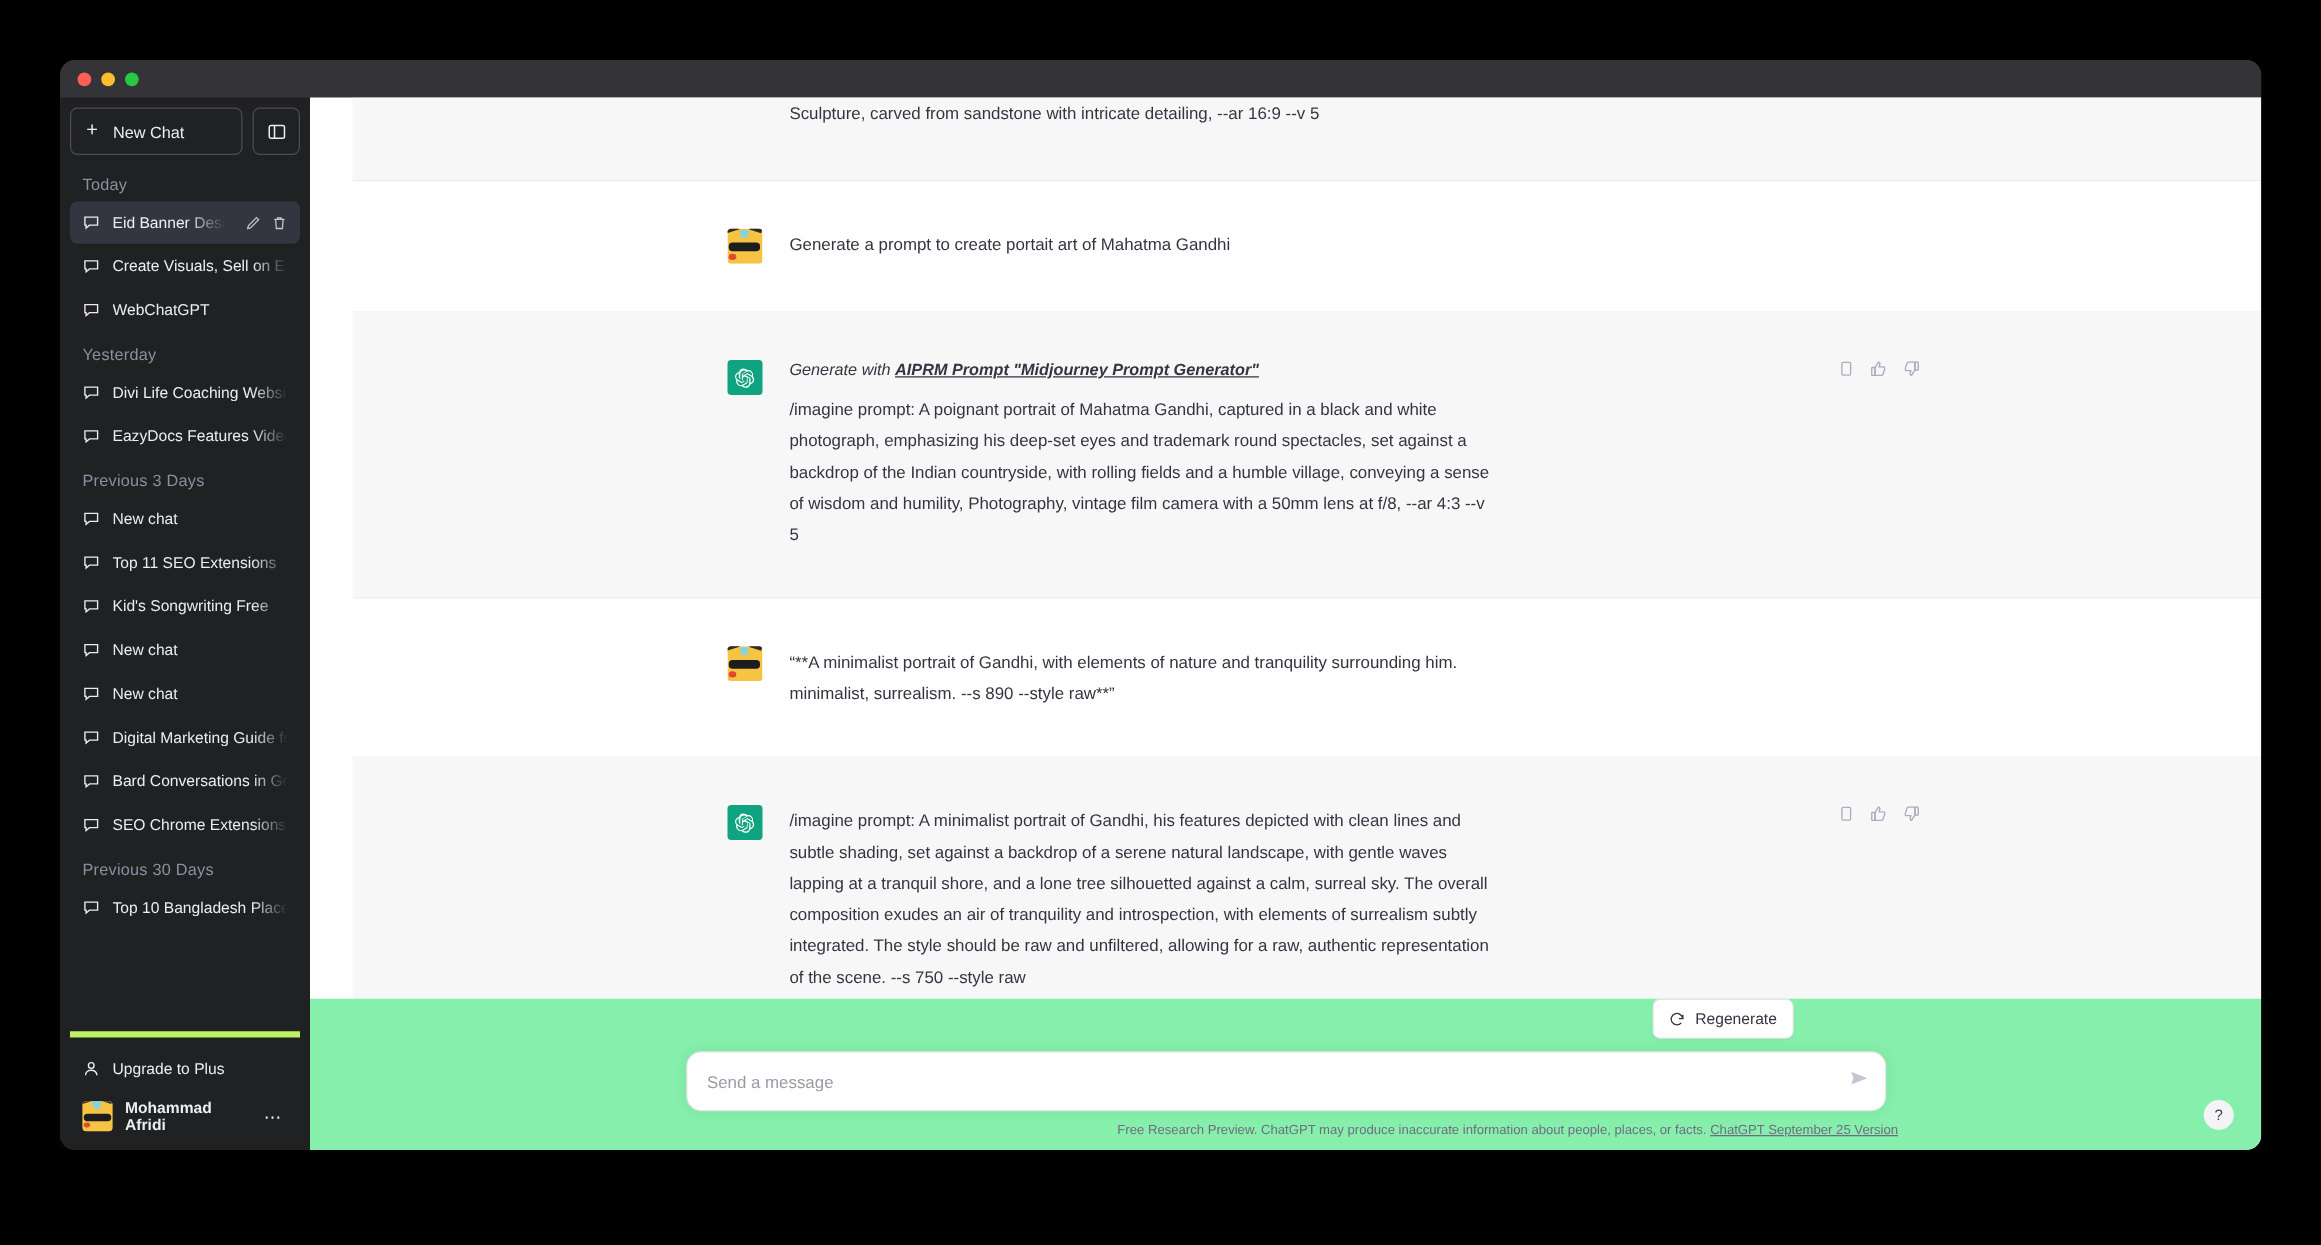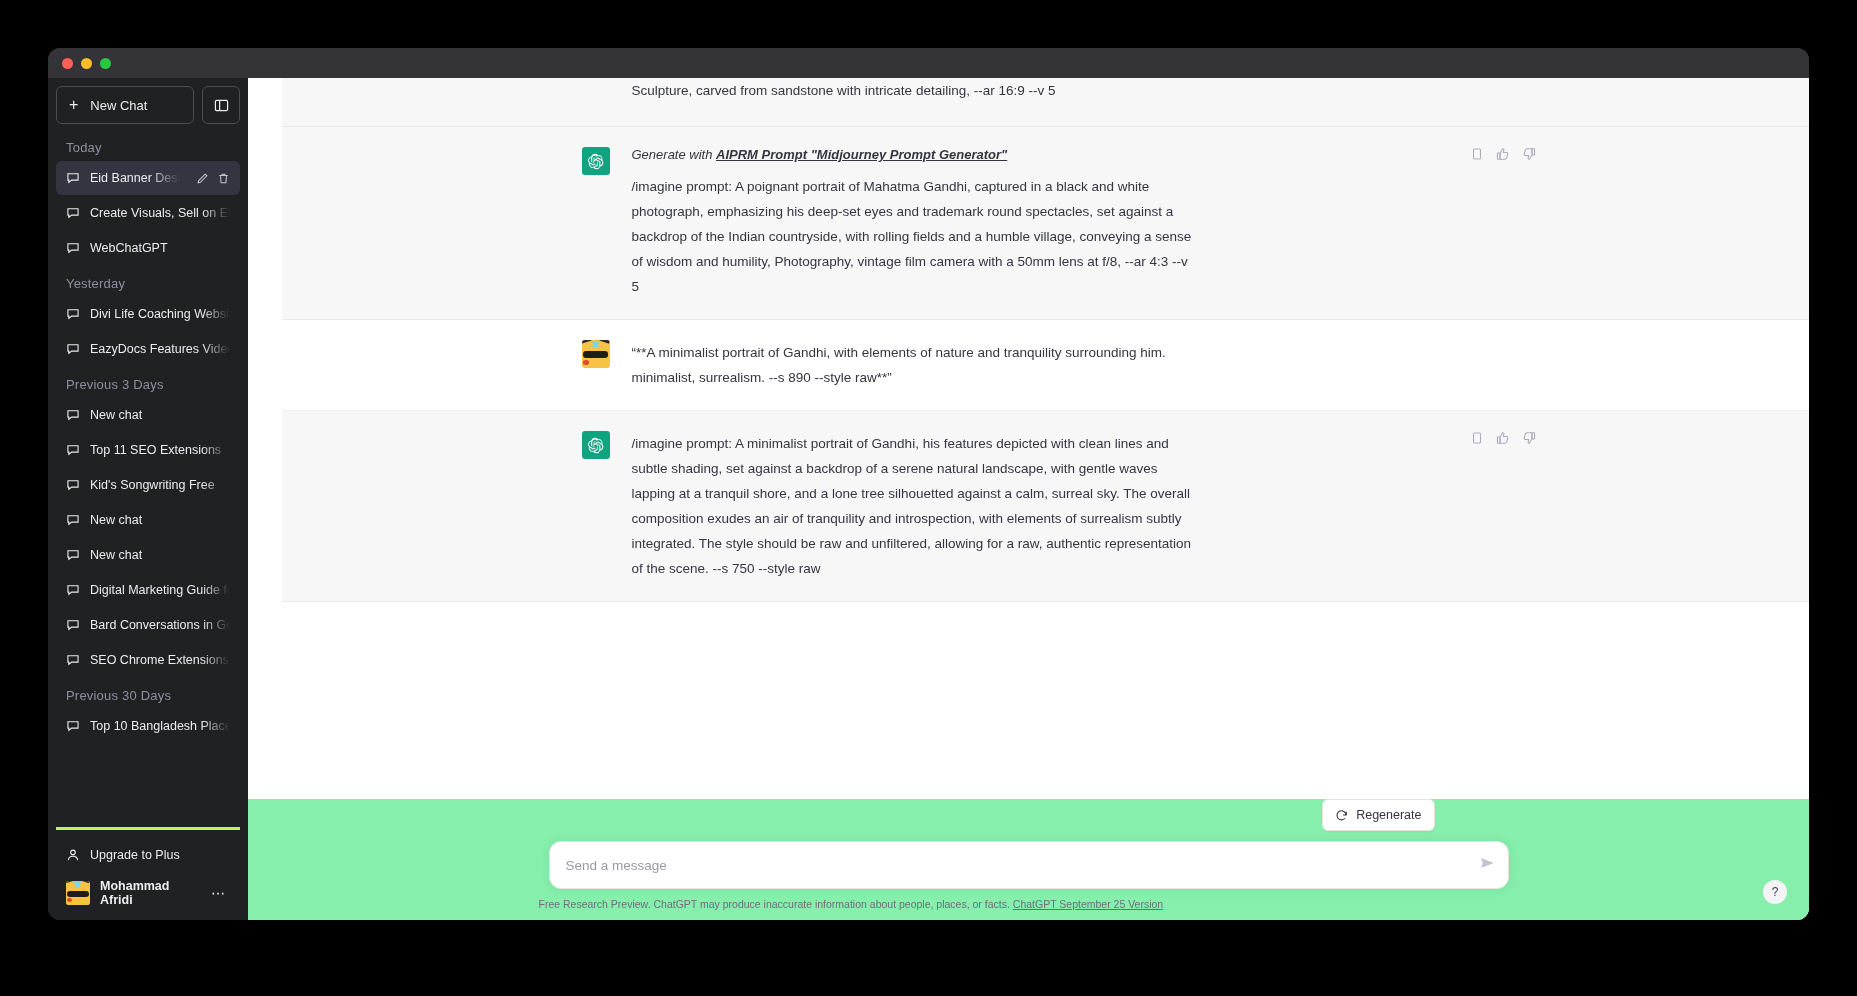--- a/index.html
+++ b/index.html
@@ -130,21 +130,21 @@
     -webkit-mask-image: linear-gradient(to right, #000 80%, transparent 100%);
     mask-image: linear-gradient(to right, #000 80%, transparent 100%);
   }
   .chat-item.active .label {
     -webkit-mask-image: linear-gradient(to right, #000 62%, transparent 94%);
     mask-image: linear-gradient(to right, #000 62%, transparent 94%);
   }
   .item-actions { display: flex; gap: 8px; flex: 0 0 auto; }
   .item-actions svg { cursor: pointer; }
 
-  .sidebar-footer { flex: 0 0 auto; border-top: 3px solid #bef264; padding-top: 6px; }
+  .sidebar-footer { flex: 0 0 auto; border-top: 5px solid #bef264; padding-top: 6px; }
 
   .foot-item {
     display: flex;
     align-items: center;
     gap: 10px;
     height: 38px;
     padding: 0 10px;
     border-radius: 6px;
     color: #ececf1;
     font-size: 12.5px;
@@ -170,21 +170,21 @@
 
   .messages {
     flex: 1 1 auto;
     overflow: hidden;
     display: flex;
     flex-direction: column;
   }
 
   .msg {
     display: flex;
-    padding: 20px 0;
+    padding: 38px 0;
     border-bottom: 1px solid #0000000d;
     position: relative;
     margin-left: 34px;
   }
   .msg.assistant { background: #f7f7f8; }
   .msg.user { background: #ffffff; }
   .msg.partial { padding-top: 0; }
 
   .msg-inner {
     width: 100%;
@@ -276,21 +276,21 @@
   .send-btn {
     position: absolute;
     right: 12px;
     top: 50%;
     transform: translateY(-50%);
     cursor: pointer;
     color: #c5c5d2;
   }
 
   .footnote {
-    text-align: left;
+    text-align: right;
     font-size: 10.5px;
     color: #6e6e80;
     padding-top: 9px;
   }
   .footnote a { color: #6e6e80; text-decoration: underline; }
 
   .help-btn {
     position: absolute;
     right: 22px;
     bottom: 16px;
@@ -513,64 +513,80 @@
       <div class="main">
         <div class="messages" id="messages">
             <div class="msg assistant partial">
               <div class="msg-inner">
                 <div class="avatar-sq bot" style="visibility: hidden;"></div>
                 <div class="msg-body">
                   <div class="msg-text">Sculpture, carved from sandstone with intricate detailing, --ar 16:9 --v 5</div>
                 </div>
               </div>
             </div>
-            <div class="msg assistant">
-              <div class="msg-inner" style="position: relative;">
-                <div class="avatar-sq bot">
-                  <svg width="17" height="17" viewBox="0 0 24 24">
-                    <path fill="#ffffff" d="M21.55 10.02a5.4 5.4 0 0 0-.47-4.44 5.47 5.47 0 0 0-5.88-2.62A5.4 5.4 0 0 0 11.13 1.2 5.47 5.47 0 0 0 5.91 4.98a5.4 5.4 0 0 0-3.62 2.62 5.47 5.47 0 0 0 .67 6.41 5.4 5.4 0 0 0 .47 4.44 5.47 5.47 0 0 0 5.88 2.62 5.4 5.4 0 0 0 4.07 1.81 5.47 5.47 0 0 0 5.22-3.79 5.4 5.4 0 0 0 3.62-2.62 5.47 5.47 0 0 0-.67-6.45Zm-8.16 11.4a4.05 4.05 0 0 1-2.6-.94l.13-.07 4.32-2.5a.7.7 0 0 0 .36-.61V11.2l1.83 1.06a.07.07 0 0 1 .04.05v5.05a4.07 4.07 0 0 1-4.08 4.06Zm-8.73-3.73a4.05 4.05 0 0 1-.48-2.72l.13.08 4.33 2.5a.7.7 0 0 0 .7 0l5.29-3.05v2.11a.07.07 0 0 1-.03.06L10.23 19.2a4.07 4.07 0 0 1-5.57-1.5Zm-1.14-9.44a4.05 4.05 0 0 1 2.12-1.78v5.14a.7.7 0 0 0 .35.6l5.27 3.04-1.84 1.06a.07.07 0 0 1-.06 0L4.98 13.88a4.07 4.07 0 0 1-1.49-5.56Zm15.02 3.49-5.29-3.07 1.83-1.06a.07.07 0 0 1 .07 0l4.38 2.53a4.06 4.06 0 0 1-.62 7.33v-5.14a.7.7 0 0 0-.37-.6Zm1.82-2.74-.13-.08-4.32-2.52a.7.7 0 0 0-.71 0L10.2 9.45V7.34a.06.06 0 0 1 .02-.06l4.38-2.52a4.06 4.06 0 0 1 6.03 4.2ZM9.2 13.8 7.37 12.74a.07.07 0 0 1-.04-.05V7.64a4.06 4.06 0 0 1 6.67-3.12l-.13.07-4.32 2.5a.7.7 0 0 0-.36.6v6.1Zm1-2.14 2.36-1.36 2.36 1.36v2.72l-2.35 1.36-2.36-1.36Z"></path>
-                  </svg>
-                </div>
-                <div class="msg-body">
-                  <div class="created-with"><span>Generate with </span><b>AIPRM Prompt "Midjourney Prompt Generator"</b></div>
-                  <div class="msg-text">/imagine prompt: A poignant portrait of Mahatma Gandhi, captured in a black and white photograph, emphasizing his deep-set eyes and trademark round spectacles, set against a backdrop of the Indian countryside, with rolling fields and a humble village, conveying a sense of wisdom and humility, Photography, vintage film camera with a 50mm lens at f/8, --ar 4:3 --v 5</div>
-                </div>
-                <div class="msg-actions">
-                  <span style="display: flex;">
-                    <svg width="14" height="14" viewBox="0 0 16 16" fill="none" stroke="#acacbe" stroke-width="1.25">
-                      <rect x="4" y="2.2" width="8" height="11.6" rx="1.3"></rect>
-                    </svg>
-                  </span>
-                  <span style="display: flex;">
-                    <svg width="14" height="14" viewBox="0 0 16 16" fill="none" stroke="#acacbe" stroke-width="1.25">
-                      <path d="M4.6 14V6.9l3.1-4.9c.9 0 1.5.8 1.3 1.7L8.4 6.3h3.9c.9 0 1.5.9 1.2 1.7l-1.5 4.8c-.2.7-.8 1.2-1.5 1.2z"></path>
-                      <rect x="1.6" y="6.9" width="3" height="7.1" rx=".5"></rect>
-                    </svg>
-                  </span>
-                  <span style="display: flex;">
-                    <svg width="14" height="14" viewBox="0 0 16 16" fill="none" stroke="#acacbe" stroke-width="1.25">
-                      <path d="M11.4 2v7.1l-3.1 4.9c-.9 0-1.5-.8-1.3-1.7l.6-2.6H3.7c-.9 0-1.5-.9-1.2-1.7l1.5-4.8C4.2 2.5 4.8 2 5.5 2z"></path>
-                      <rect x="11.4" y="2" width="3" height="7.1" rx=".5"></rect>
-                    </svg>
-                  </span>
-                </div>
-              </div>
-            </div>
             <div class="msg user">
               <div class="msg-inner">
                 <div class="avatar-sq">
                   <span class="pika">
                     <span class="sky"></span>
                     <span class="ear-l"></span>
                     <span class="ear-r"></span>
                     <span class="shades"></span>
                     <span class="cheek"></span>
                   </span>
                 </div>
                 <div class="msg-body">
+                  <div class="msg-text">Generate a prompt to create portait art of Mahatma Gandhi</div>
+                </div>
+              </div>
+            </div>
+            <div class="msg assistant">
+              <div class="msg-inner" style="position: relative;">
+                <div class="avatar-sq bot">
+                  <svg width="17" height="17" viewBox="0 0 24 24">
+                    <path fill="#ffffff" d="M21.55 10.02a5.4 5.4 0 0 0-.47-4.44 5.47 5.47 0 0 0-5.88-2.62A5.4 5.4 0 0 0 11.13 1.2 5.47 5.47 0 0 0 5.91 4.98a5.4 5.4 0 0 0-3.62 2.62 5.47 5.47 0 0 0 .67 6.41 5.4 5.4 0 0 0 .47 4.44 5.47 5.47 0 0 0 5.88 2.62 5.4 5.4 0 0 0 4.07 1.81 5.47 5.47 0 0 0 5.22-3.79 5.4 5.4 0 0 0 3.62-2.62 5.47 5.47 0 0 0-.67-6.45Zm-8.16 11.4a4.05 4.05 0 0 1-2.6-.94l.13-.07 4.32-2.5a.7.7 0 0 0 .36-.61V11.2l1.83 1.06a.07.07 0 0 1 .04.05v5.05a4.07 4.07 0 0 1-4.08 4.06Zm-8.73-3.73a4.05 4.05 0 0 1-.48-2.72l.13.08 4.33 2.5a.7.7 0 0 0 .7 0l5.29-3.05v2.11a.07.07 0 0 1-.03.06L10.23 19.2a4.07 4.07 0 0 1-5.57-1.5Zm-1.14-9.44a4.05 4.05 0 0 1 2.12-1.78v5.14a.7.7 0 0 0 .35.6l5.27 3.04-1.84 1.06a.07.07 0 0 1-.06 0L4.98 13.88a4.07 4.07 0 0 1-1.49-5.56Zm15.02 3.49-5.29-3.07 1.83-1.06a.07.07 0 0 1 .07 0l4.38 2.53a4.06 4.06 0 0 1-.62 7.33v-5.14a.7.7 0 0 0-.37-.6Zm1.82-2.74-.13-.08-4.32-2.52a.7.7 0 0 0-.71 0L10.2 9.45V7.34a.06.06 0 0 1 .02-.06l4.38-2.52a4.06 4.06 0 0 1 6.03 4.2ZM9.2 13.8 7.37 12.74a.07.07 0 0 1-.04-.05V7.64a4.06 4.06 0 0 1 6.67-3.12l-.13.07-4.32 2.5a.7.7 0 0 0-.36.6v6.1Zm1-2.14 2.36-1.36 2.36 1.36v2.72l-2.35 1.36-2.36-1.36Z"></path>
+                  </svg>
+                </div>
+                <div class="msg-body">
+                  <div class="created-with"><span>Generate with </span><b>AIPRM Prompt "Midjourney Prompt Generator"</b></div>
+                  <div class="msg-text">/imagine prompt: A poignant portrait of Mahatma Gandhi, captured in a black and white photograph, emphasizing his deep-set eyes and trademark round spectacles, set against a backdrop of the Indian countryside, with rolling fields and a humble village, conveying a sense of wisdom and humility, Photography, vintage film camera with a 50mm lens at f/8, --ar 4:3 --v 5</div>
+                </div>
+                <div class="msg-actions">
+                  <span style="display: flex;">
+                    <svg width="14" height="14" viewBox="0 0 16 16" fill="none" stroke="#acacbe" stroke-width="1.25">
+                      <rect x="4" y="2.2" width="8" height="11.6" rx="1.3"></rect>
+                    </svg>
+                  </span>
+                  <span style="display: flex;">
+                    <svg width="14" height="14" viewBox="0 0 16 16" fill="none" stroke="#acacbe" stroke-width="1.25">
+                      <path d="M4.6 14V6.9l3.1-4.9c.9 0 1.5.8 1.3 1.7L8.4 6.3h3.9c.9 0 1.5.9 1.2 1.7l-1.5 4.8c-.2.7-.8 1.2-1.5 1.2z"></path>
+                      <rect x="1.6" y="6.9" width="3" height="7.1" rx=".5"></rect>
+                    </svg>
+                  </span>
+                  <span style="display: flex;">
+                    <svg width="14" height="14" viewBox="0 0 16 16" fill="none" stroke="#acacbe" stroke-width="1.25">
+                      <path d="M11.4 2v7.1l-3.1 4.9c-.9 0-1.5-.8-1.3-1.7l.6-2.6H3.7c-.9 0-1.5-.9-1.2-1.7l1.5-4.8C4.2 2.5 4.8 2 5.5 2z"></path>
+                      <rect x="11.4" y="2" width="3" height="7.1" rx=".5"></rect>
+                    </svg>
+                  </span>
+                </div>
+              </div>
+            </div>
+            <div class="msg user">
+              <div class="msg-inner">
+                <div class="avatar-sq">
+                  <span class="pika">
+                    <span class="sky"></span>
+                    <span class="ear-l"></span>
+                    <span class="ear-r"></span>
+                    <span class="shades"></span>
+                    <span class="cheek"></span>
+                  </span>
+                </div>
+                <div class="msg-body">
                   <div class="msg-text">“**A minimalist portrait of Gandhi, with elements of nature and tranquility surrounding him. minimalist, surrealism. --s 890 --style raw**”</div>
                 </div>
               </div>
             </div>
             <div class="msg assistant">
               <div class="msg-inner" style="position: relative;">
                 <div class="avatar-sq bot">
                   <svg width="17" height="17" viewBox="0 0 24 24">
                     <path fill="#ffffff" d="M21.55 10.02a5.4 5.4 0 0 0-.47-4.44 5.47 5.47 0 0 0-5.88-2.62A5.4 5.4 0 0 0 11.13 1.2 5.47 5.47 0 0 0 5.91 4.98a5.4 5.4 0 0 0-3.62 2.62 5.47 5.47 0 0 0 .67 6.41 5.4 5.4 0 0 0 .47 4.44 5.47 5.47 0 0 0 5.88 2.62 5.4 5.4 0 0 0 4.07 1.81 5.47 5.47 0 0 0 5.22-3.79 5.4 5.4 0 0 0 3.62-2.62 5.47 5.47 0 0 0-.67-6.45Zm-8.16 11.4a4.05 4.05 0 0 1-2.6-.94l.13-.07 4.32-2.5a.7.7 0 0 0 .36-.61V11.2l1.83 1.06a.07.07 0 0 1 .04.05v5.05a4.07 4.07 0 0 1-4.08 4.06Zm-8.73-3.73a4.05 4.05 0 0 1-.48-2.72l.13.08 4.33 2.5a.7.7 0 0 0 .7 0l5.29-3.05v2.11a.07.07 0 0 1-.03.06L10.23 19.2a4.07 4.07 0 0 1-5.57-1.5Zm-1.14-9.44a4.05 4.05 0 0 1 2.12-1.78v5.14a.7.7 0 0 0 .35.6l5.27 3.04-1.84 1.06a.07.07 0 0 1-.06 0L4.98 13.88a4.07 4.07 0 0 1-1.49-5.56Zm15.02 3.49-5.29-3.07 1.83-1.06a.07.07 0 0 1 .07 0l4.38 2.53a4.06 4.06 0 0 1-.62 7.33v-5.14a.7.7 0 0 0-.37-.6Zm1.82-2.74-.13-.08-4.32-2.52a.7.7 0 0 0-.71 0L10.2 9.45V7.34a.06.06 0 0 1 .02-.06l4.38-2.52a4.06 4.06 0 0 1 6.03 4.2ZM9.2 13.8 7.37 12.74a.07.07 0 0 1-.04-.05V7.64a4.06 4.06 0 0 1 6.67-3.12l-.13.07-4.32 2.5a.7.7 0 0 0-.36.6v6.1Zm1-2.14 2.36-1.36 2.36 1.36v2.72l-2.35 1.36-2.36-1.36Z"></path>
                   </svg>

